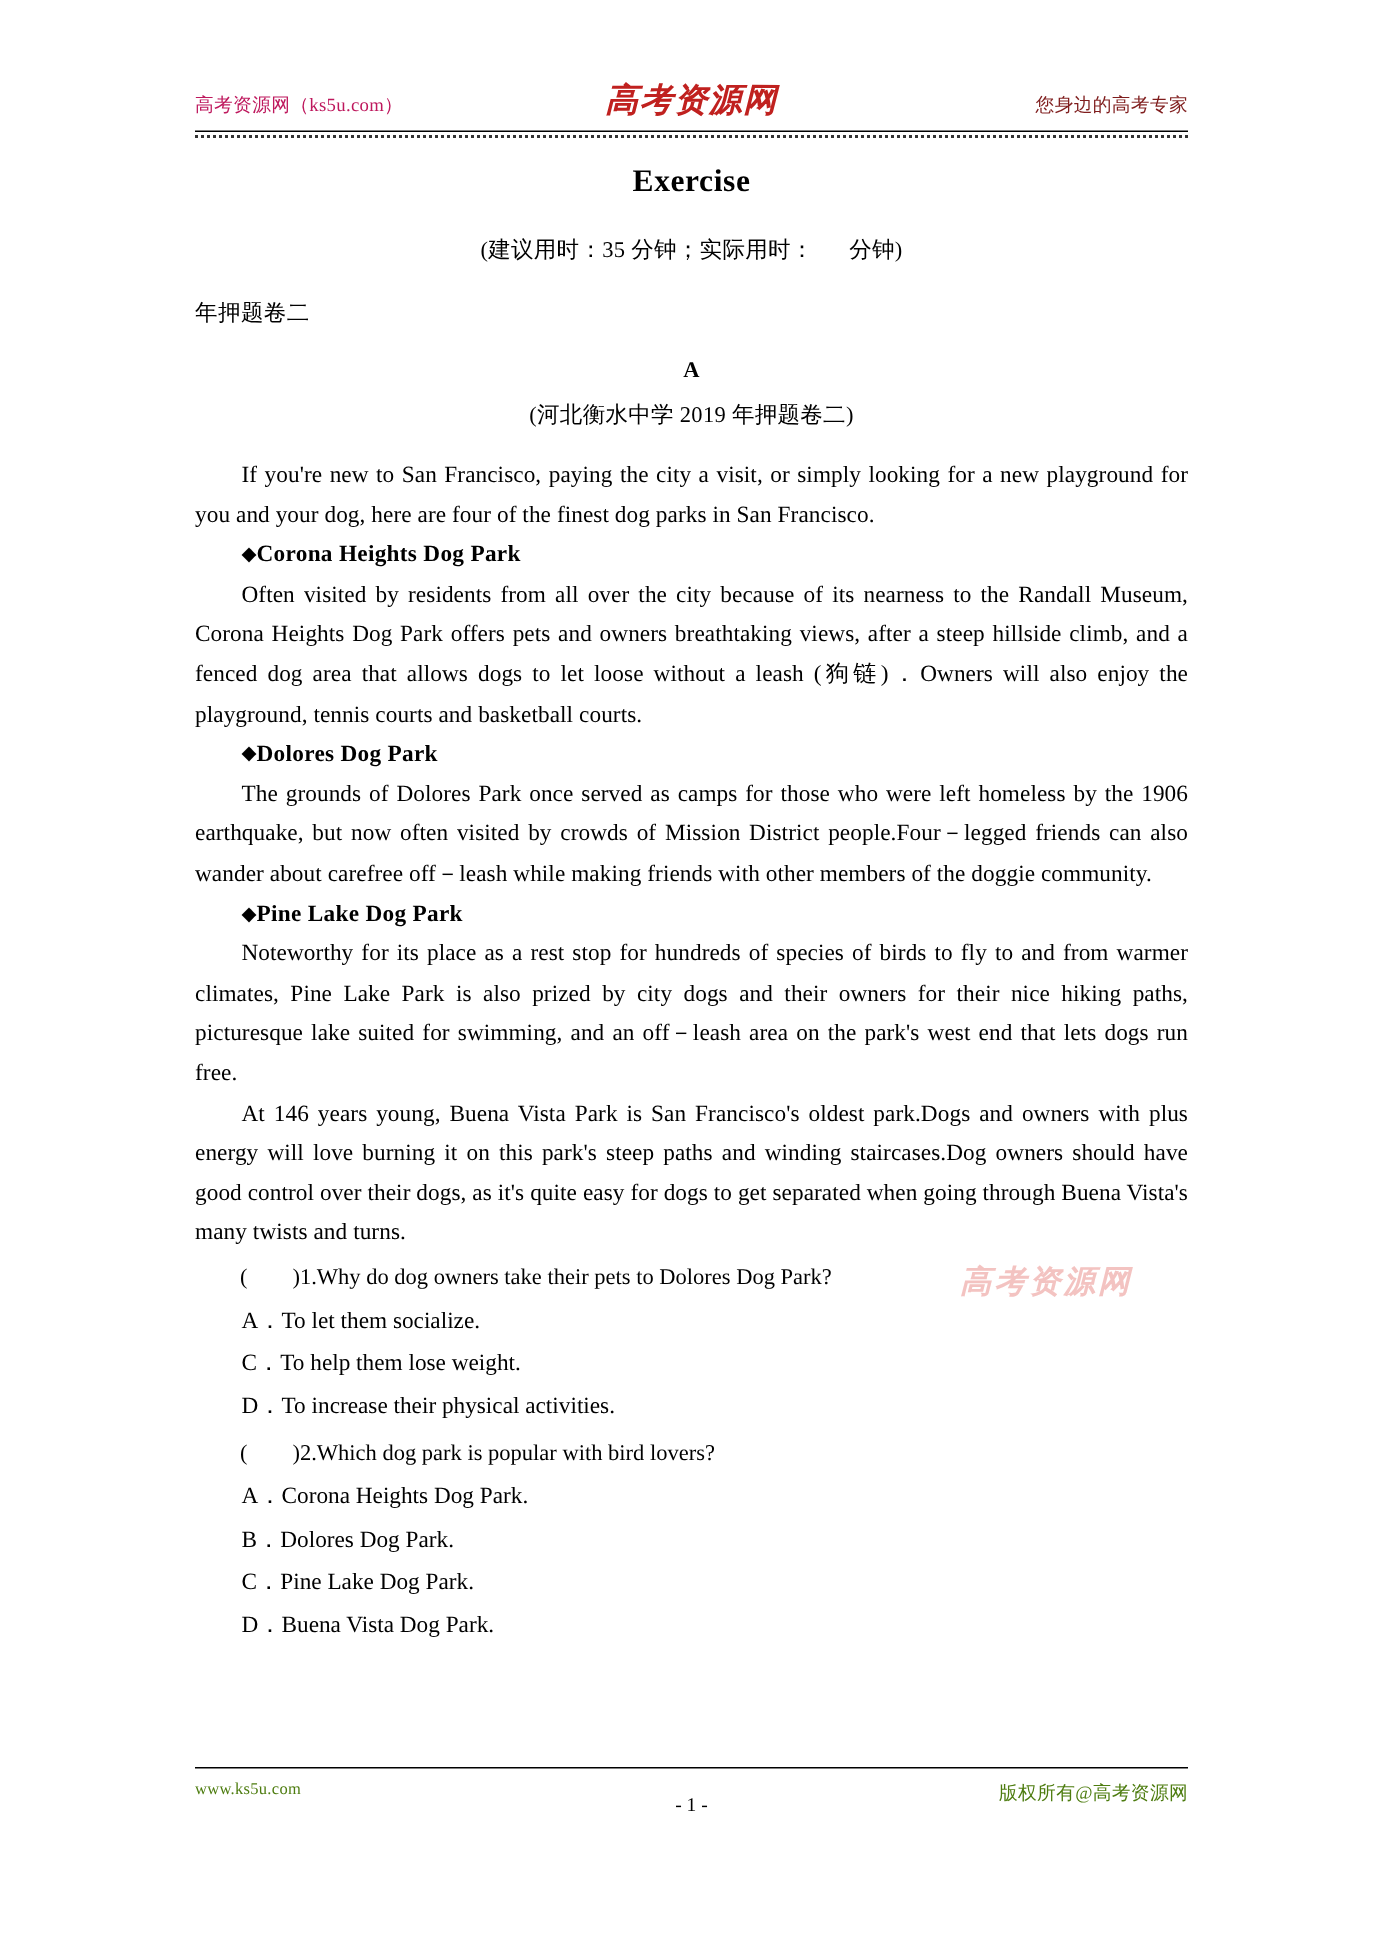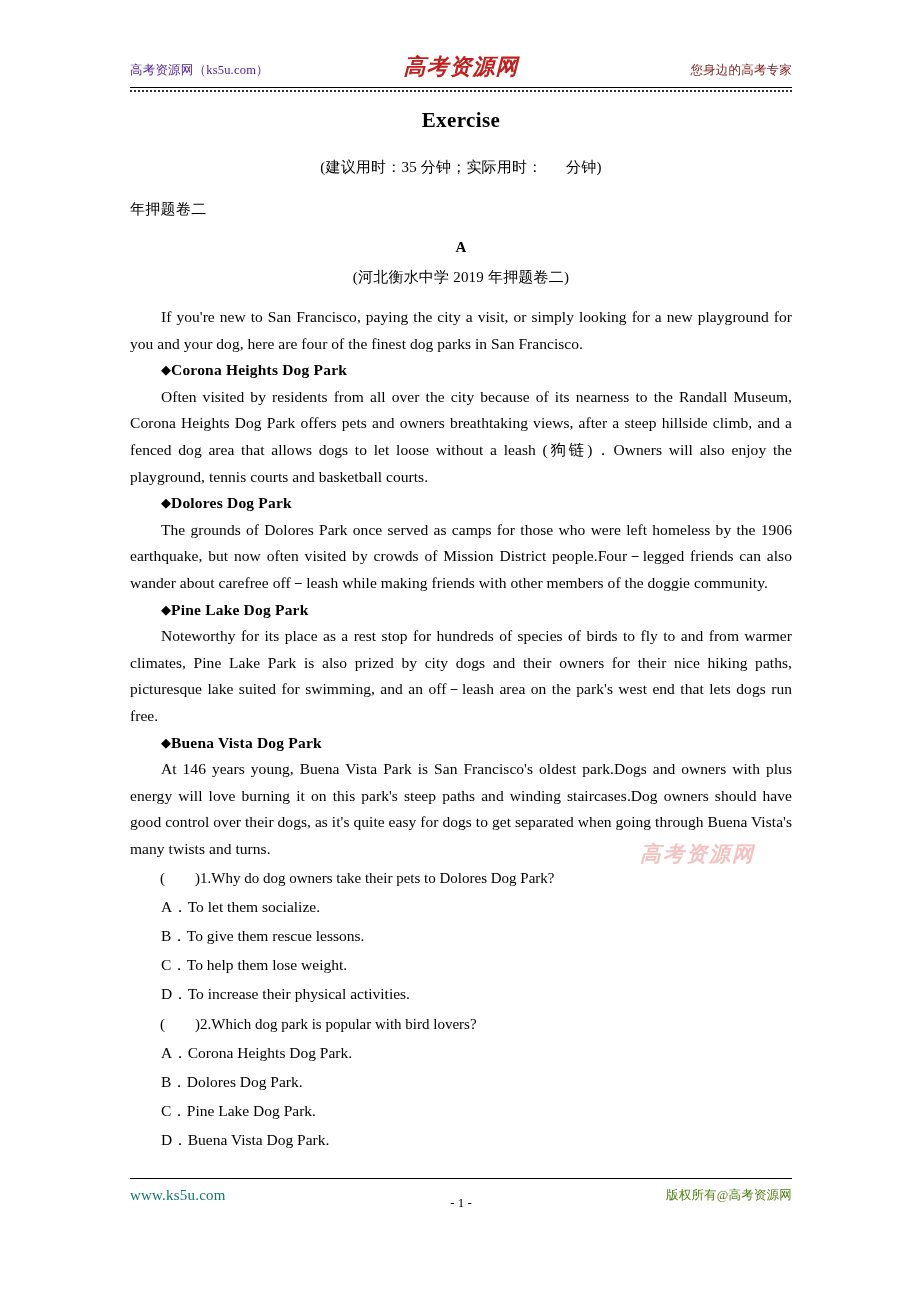--- a/index.html
+++ b/index.html
@@ -35,21 +35,21 @@
   .hdr-row {
     position: relative;
     height: 26px;
   }
   .hdr-left {
     position: absolute;
     left: 0;
     top: 6px;
     font-family: "Liberation Serif", "DejaVu Serif", serif;
     font-size: 12.5px;
-    color: #4c1d95;
+    color: #be185d;
     letter-spacing: 0.2px;
     white-space: nowrap;
   }
   .hdr-center {
     position: absolute;
     left: 50%;
     transform: translateX(-50%);
     top: -4px;
     font-family: "DejaVu Serif", "Liberation Serif", serif;
     font-size: 22px;
@@ -206,22 +206,22 @@
     left: 0;
     top: 0;
     width: 662px;
     height: 0;
     border-top: 1.6px solid #000000;
   }
   .ftr-left {
     position: absolute;
     left: 0;
     top: 9px;
-    font-size: 15px;
-    color: #0f766e;
+    font-size: 11px;
+    color: #4d7c0f;
     letter-spacing: 0.2px;
     white-space: nowrap;
   }
   .ftr-center {
     position: absolute;
     left: 50%;
     transform: translateX(-50%);
     top: 17px;
     font-size: 13px;
     color: #000000;
@@ -268,27 +268,25 @@
 
     <p class="park-heading"><span class="diamond">◆</span><span>Corona Heights Dog Park</span></p>
     <p class="para">Often visited by residents from all over the city because of its nearness to the Randall Museum, Corona Heights Dog Park offers pets and owners breathtaking views, after a steep hillside climb, and a fenced dog area that allows dogs to let loose without a leash (狗链)．Owners will also enjoy the playground, tennis courts and basketball courts.</p>
 
     <p class="park-heading"><span class="diamond">◆</span><span>Dolores Dog Park</span></p>
     <p class="para">The grounds of Dolores Park once served as camps for those who were left homeless by the 1906 earthquake, but now often visited by crowds of Mission District people.Four－legged friends can also wander about carefree off－leash while making friends with other members of the doggie community.</p>
 
     <p class="park-heading"><span class="diamond">◆</span><span>Pine Lake Dog Park</span></p>
     <p class="para">Noteworthy for its place as a rest stop for hundreds of species of birds to fly to and from warmer climates, Pine Lake Park is also prized by city dogs and their owners for their nice hiking paths, picturesque lake suited for swimming, and an off－leash area on the park's west end that lets dogs run free.</p>
 
-    <p class="park-heading"><span class="diamond">◆</span><span>Buena Vista Dog Park</span></p>
     <p class="para">At 146 years young, Buena Vista Park is San Francisco's oldest park.Dogs and owners with plus energy will love burning it on this park's steep paths and winding staircases.Dog owners should have good control over their dogs, as it's quite easy for dogs to get separated when going through Buena Vista's many twists and turns.</p>
 
     <div class="q-block">
       <p class="question">(　　)1.Why do dog owners take their pets to Dolores Dog Park?</p>
       <p class="option">A．To let them socialize.</p>
-      <p class="option">B．To give them rescue lessons.</p>
       <p class="option">C．To help them lose weight.</p>
       <p class="option">D．To increase their physical activities.</p>
     </div>
 
     <div class="q-block">
       <p class="question">(　　)2.Which dog park is popular with bird lovers?</p>
       <p class="option">A．Corona Heights Dog Park.</p>
       <p class="option">B．Dolores Dog Park.</p>
       <p class="option">C．Pine Lake Dog Park.</p>
       <p class="option">D．Buena Vista Dog Park.</p>

